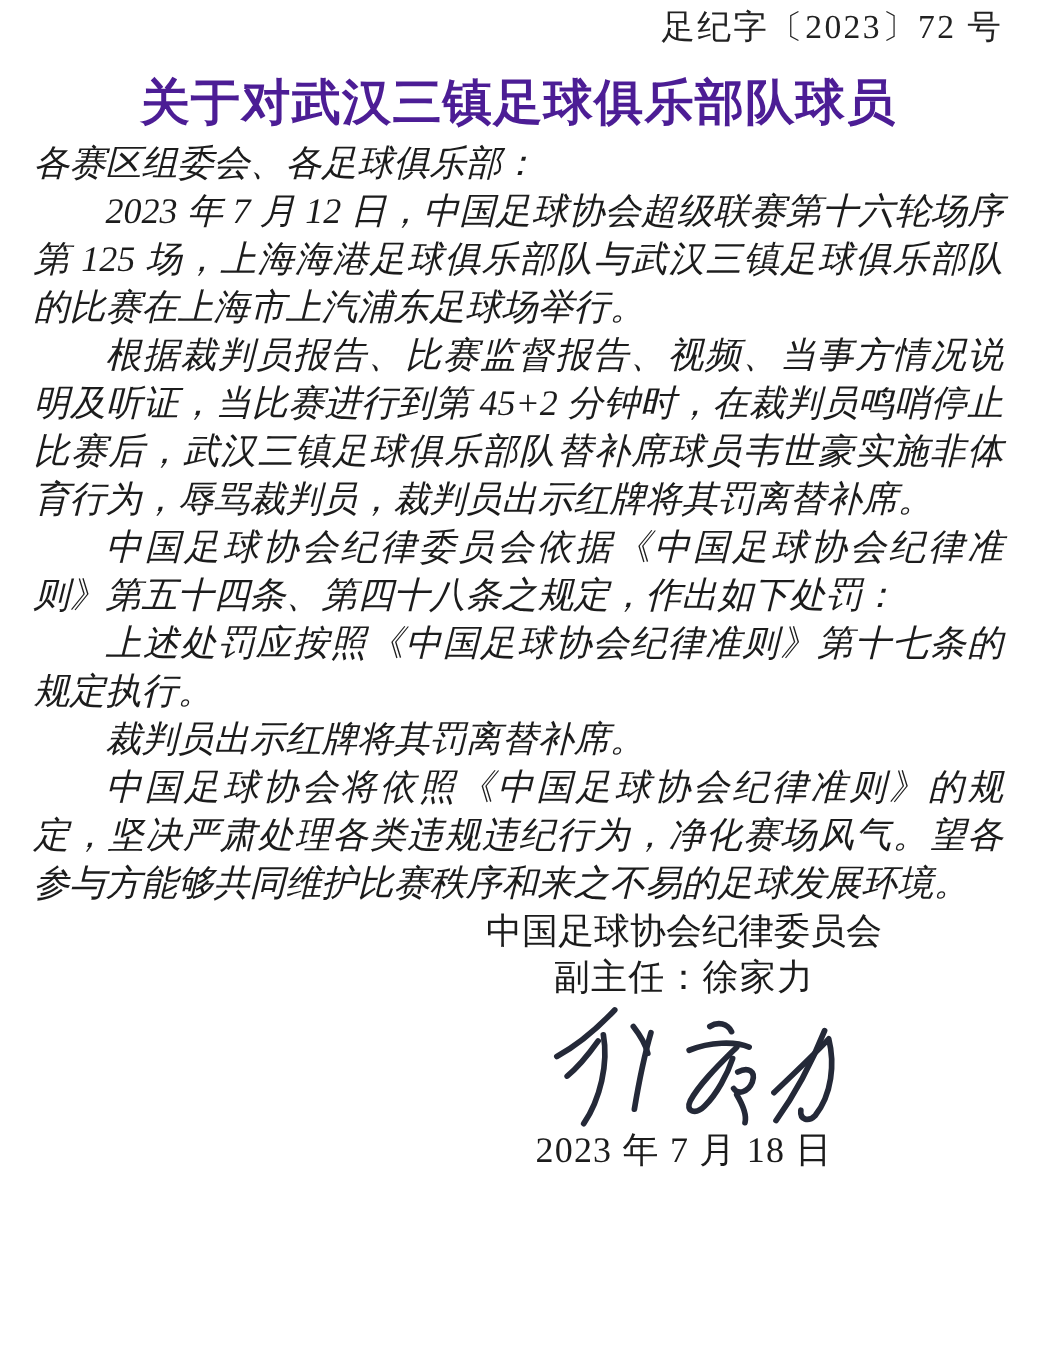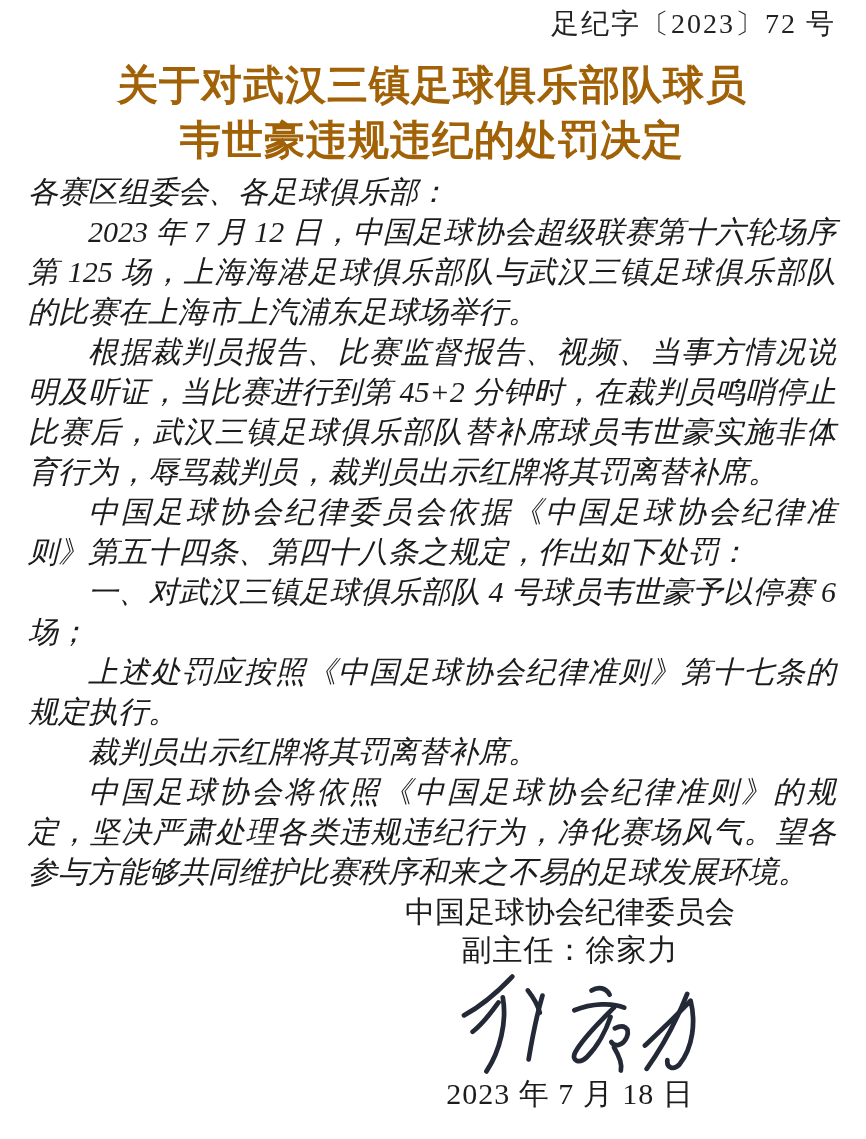--- a/index.html
+++ b/index.html
@@ -21,21 +21,21 @@
     text-align: right;
     letter-spacing: 2px;
     color: #222;
   }
   .doc-title {
     margin-top: 16px;
     text-align: center;
     font-size: 41px;
     line-height: 55px;
     font-weight: 900;
-    color: #a16207;
+    color: #4c1d95;
     letter-spacing: 1px;
   }
   .doc-body {
     margin-top: 4px;
     font-size: 30px;
     line-height: 40px;
     text-align: justify;
     text-align-last: left;
     color: #1c1c1c;
   }
@@ -64,29 +64,27 @@
 </style>
 </head>
 <body>
 
 <div class="page">
 
   <div class="doc-number">足纪字〔2023〕72 号</div>
 
   <div class="doc-title">
     <div>关于对武汉三镇足球俱乐部队球员</div>
-    <div>韦世豪违规违纪的处罚决定</div>
   </div>
 
   <div class="doc-body">
     <p>各赛区组委会、各足球俱乐部：</p>
     <p class="indent">2023 年 7 月 12 日，中国足球协会超级联赛第十六轮场序第 125 场，上海海港足球俱乐部队与武汉三镇足球俱乐部队的比赛在上海市上汽浦东足球场举行。</p>
     <p class="indent">根据裁判员报告、比赛监督报告、视频、当事方情况说明及听证，当比赛进行到第 45+2 分钟时，在裁判员鸣哨停止比赛后，武汉三镇足球俱乐部队替补席球员韦世豪实施非体育行为，辱骂裁判员，裁判员出示红牌将其罚离替补席。</p>
     <p class="indent">中国足球协会纪律委员会依据《中国足球协会纪律准则》第五十四条、第四十八条之规定，作出如下处罚：</p>
-    <p class="indent">一、对武汉三镇足球俱乐部队 4 号球员韦世豪予以停赛 6 场；</p>
     <p class="indent">上述处罚应按照《中国足球协会纪律准则》第十七条的规定执行。</p>
     <p class="indent">裁判员出示红牌将其罚离替补席。</p>
     <p class="indent">中国足球协会将依照《中国足球协会纪律准则》的规定，坚决严肃处理各类违规违纪行为，净化赛场风气。望各参与方能够共同维护比赛秩序和来之不易的足球发展环境。</p>
   </div>
 
   <div class="sig-block">
     <div>中国足球协会纪律委员会</div>
     <div class="signer-title">副主任：徐家力</div>
 
     <div class="signature-wrap" aria-label="handwritten signature">

